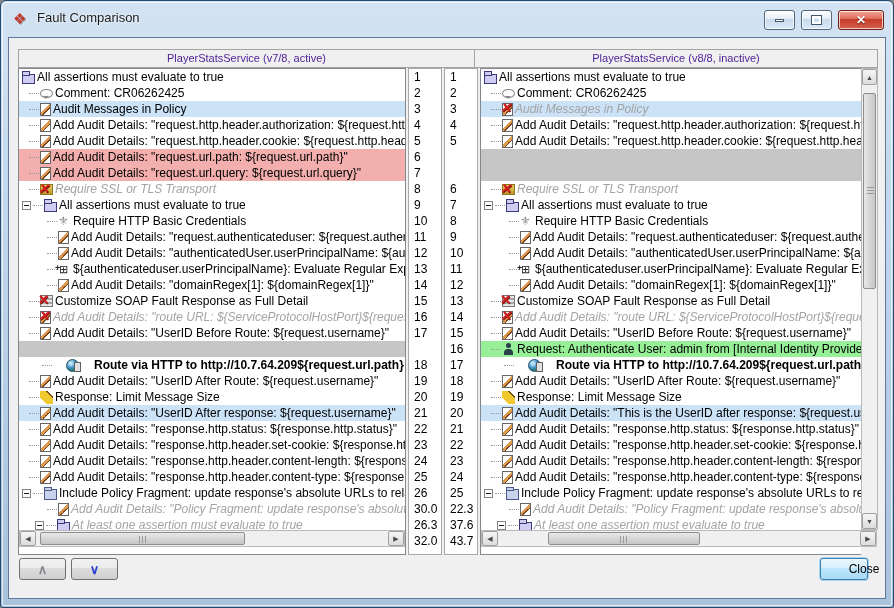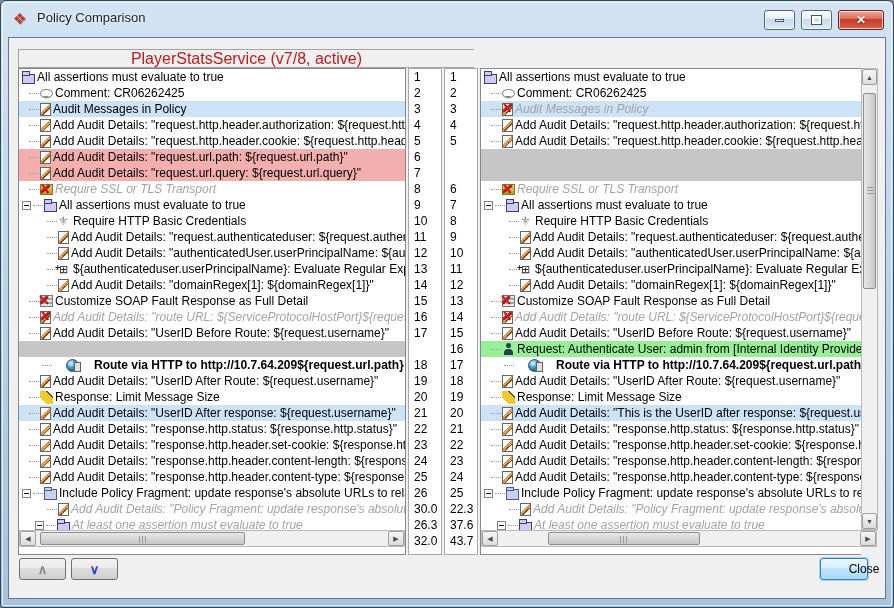--- a/index.html
+++ b/index.html
@@ -21,21 +21,21 @@
   .btn-max{right:61px;width:31px;}
   .btn-close{right:9px;width:46px;background:linear-gradient(180deg,#F2A69B 0%,#DD6A56 45%,#C23C28 46%,#D6614B 100%);border-color:#6E1F14;}
   .glyph-min{width:9px;height:3px;background:#FFF;border:1px solid #44586C;}
   .glyph-max{width:9px;height:8px;border:2px solid #FFF;box-shadow:0 0 0 1px #44586C;}
   .glyph-close{color:#FFF;font-size:12px;font-weight:bold;text-shadow:0 1px 1px #5E150C;}
 
   
   .client{position:absolute;left:7px;right:7px;top:36px;bottom:8px;background:#F0F0F0;border:1px solid #60799B;}
 
   .hdr{position:absolute;top:11px;height:19px;border:1px solid #A3A3A3;background:#F0F0F0;
-    font-size:16px;color:#b91c1c;text-align:center;line-height:17px;overflow:hidden;white-space:nowrap;}
+    font-size:11px;color:#4c1d95;text-align:center;line-height:17px;overflow:hidden;white-space:nowrap;}
   .hdr-left{left:9px;width:456px;border-right:none;}
   .hdr-right{left:465px;width:404px;}
 
   .tree{position:absolute;top:30px;height:487px;background:#FFF;border:1px solid #828790;overflow:hidden;}
   #leftTree{left:9px;width:388px;}
   #rightTree{left:471px;width:381px;border-right:none;}
   .nums{position:absolute;top:30px;height:487px;background:#FFF;border:1px solid #A8A8A8;overflow:hidden;}
   #leftNums{left:399px;width:34px;}
   #rightNums{left:435px;width:34px;}
   .ncell{height:16px;line-height:16px;padding-left:5px;font-size:12px;color:#000;}
@@ -105,34 +105,35 @@
   .chev{font-weight:bold;font-size:13px;line-height:13px;}
   .chev-up{color:#84888D;}
   .chev-down{color:#2B3FD0;}
 </style>
 </head>
 <body>
 
 <div class="window">
   <div class="titlebar">
     <span class="app-icon">❖</span>
-    <span class="title-text">Policy Comparison</span>
+    <span class="title-text">Fault Comparison</span>
     <span class="winbtn btn-min">
         <span class="glyph-min"></span>
       </span>
     <span class="winbtn btn-max">
         <span class="glyph-max"></span>
       </span>
     <span class="winbtn btn-close">
         <span class="glyph-close">✕</span>
       </span>
   </div>
 
   <div class="client">
     <div class="hdr hdr-left">PlayerStatsService (v7/8, active)</div>
+    <div class="hdr hdr-right">PlayerStatsService (v8/8, inactive)</div>
 
     <div class="tree" id="leftTree">
         <div class="trow">
           <span class="ind" style="width: 0px;"></span>
           <span class="ic i-folder"></span>
           <span class="lbl">All assertions must evaluate to true</span>
         </div>
         <div class="trow">
           <span class="ind" style="width: 7px;"></span>
           <span class="dash"></span>

